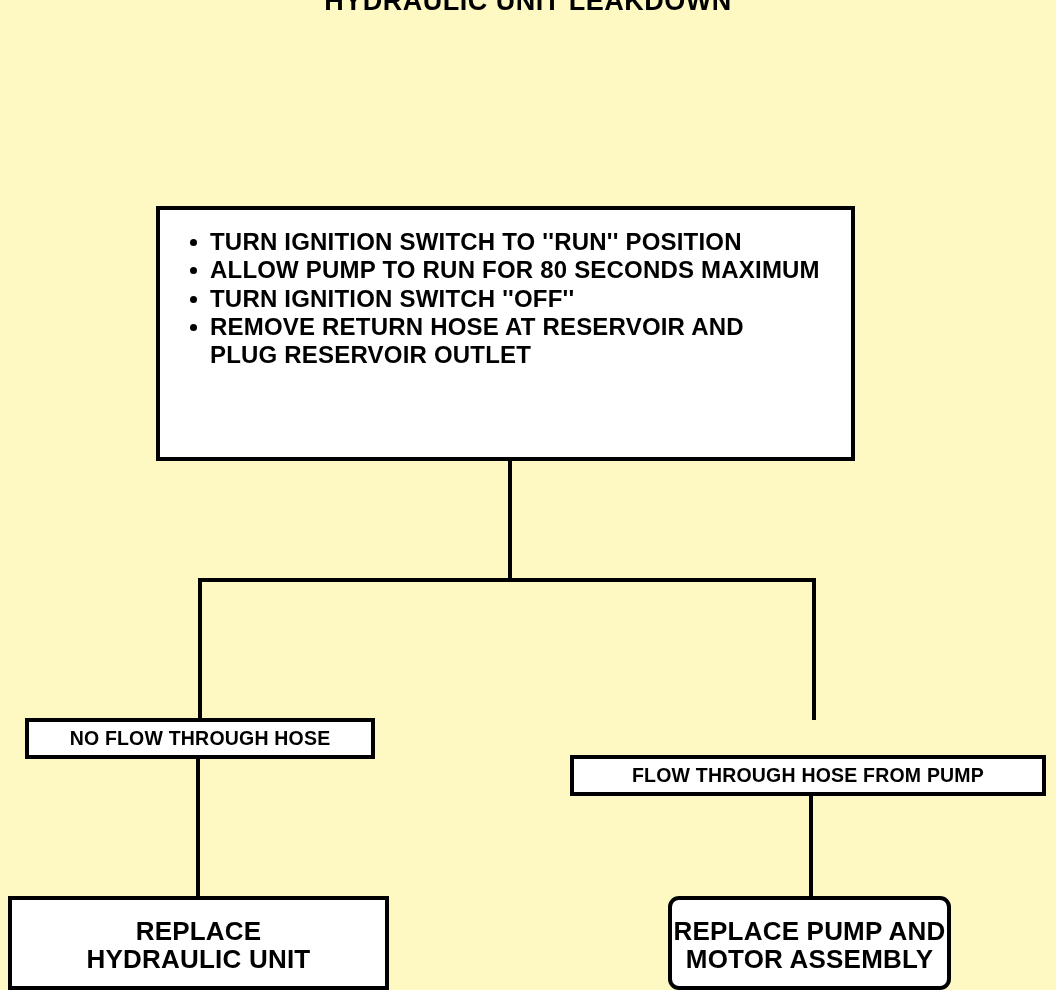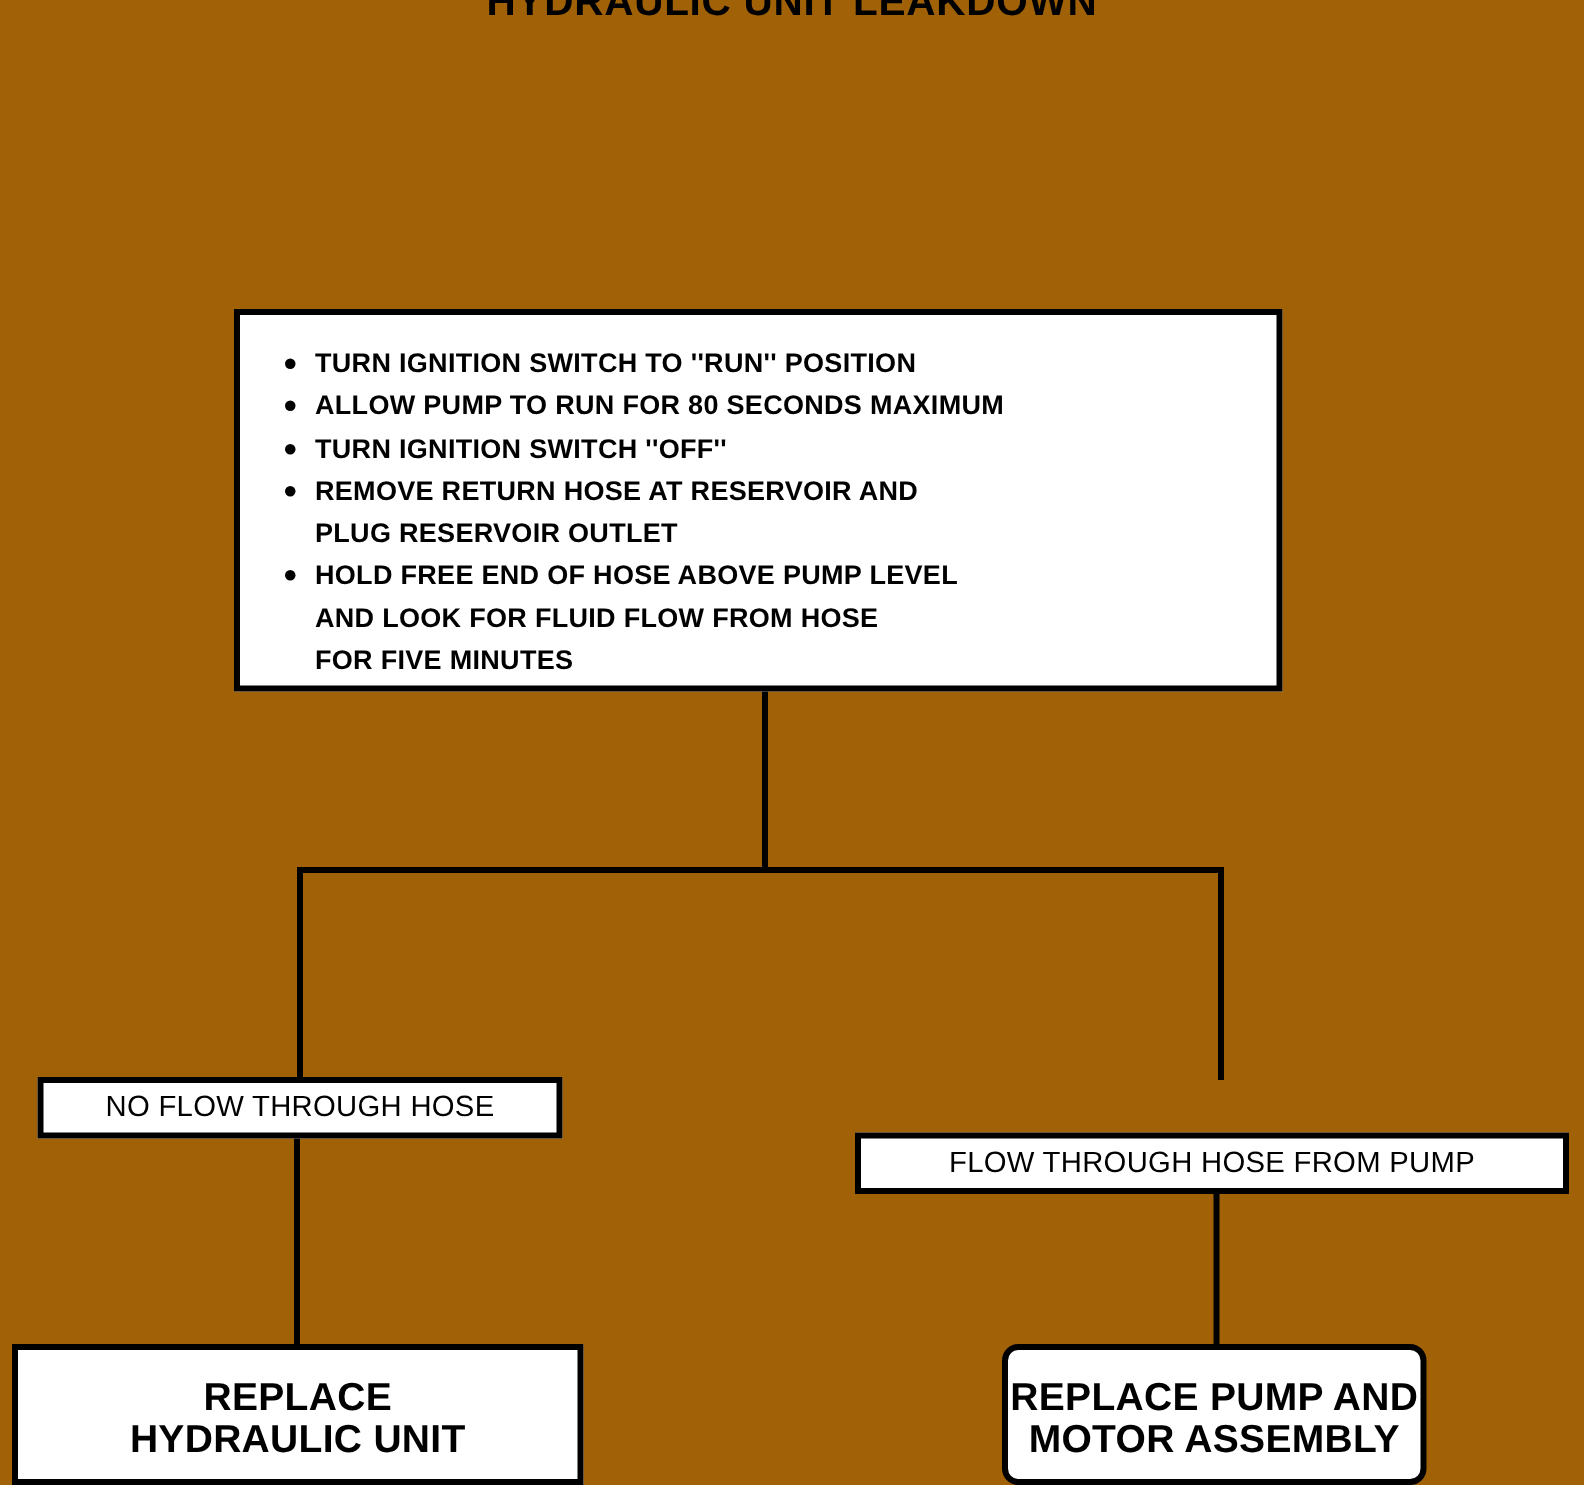--- a/index.html
+++ b/index.html
@@ -9,21 +9,21 @@
     background: #ffffff;
   }
   body {
     font-family: "Liberation Sans", sans-serif;
     color: #000000;
   }
   #canvas {
     position: relative;
     width: 1056px;
     height: 990px;
-    background: #a16207;
+    background: #fef9c3;
     overflow: hidden;
   }
 
   
   .title {
     position: absolute;
     left: 0;
     top: -16px;
     width: 1056px;
     text-align: center;
@@ -50,21 +50,21 @@
     height: 255px;
   }
 
   .bullet-list {
     list-style: none;
     margin: 0;
     padding: 18px 0 0 28px;
   }
   .bullet-item {
     position: relative;
-    font-size: 18px;
+    font-size: 24px;
     font-weight: bold;
     line-height: 28.3px;
     letter-spacing: 0.2px;
     padding-left: 22px;
     white-space: pre-line;
   }
   .bullet-item::before {
     content: "";
     position: absolute;
     left: 2px;
@@ -83,21 +83,21 @@
     top: 718px;
     width: 350px;
   }
   #decision-flow {
     left: 570px;
     top: 755px;
     width: 476px;
   }
   .decision-label {
     font-size: 19.5px;
-    font-weight: normal;
+    font-weight: bold;
     line-height: 33px;
     text-align: center;
     letter-spacing: 0.2px;
     white-space: nowrap;
   }
 
   .action-box {
     height: 94px;
   }
   #action-replace-hydraulic {
@@ -144,23 +144,20 @@
 
   <div class="title">HYDRAULIC UNIT LEAKDOWN</div>
 
   <div class="box" id="instruction-box">
     <ul class="bullet-list">
       <li class="bullet-item">TURN IGNITION SWITCH TO ''RUN'' POSITION</li>
       <li class="bullet-item">ALLOW PUMP TO RUN FOR 80 SECONDS MAXIMUM</li>
       <li class="bullet-item">TURN IGNITION SWITCH ''OFF''</li>
       <li class="bullet-item">REMOVE RETURN HOSE AT RESERVOIR AND
 PLUG RESERVOIR OUTLET</li>
-      <li class="bullet-item">HOLD FREE END OF HOSE ABOVE PUMP LEVEL
-AND LOOK FOR FLUID FLOW FROM HOSE
-FOR FIVE MINUTES</li>
     </ul>
   </div>
 
   <div class="connector v-line" id="stem-main"></div>
   <div class="connector h-line" id="split-bar"></div>
   <div class="connector v-line" id="branch-left"></div>
   <div class="connector v-line" id="branch-right"></div>
   <div class="connector v-line" id="stem-left"></div>
   <div class="connector v-line" id="stem-right"></div>
 

